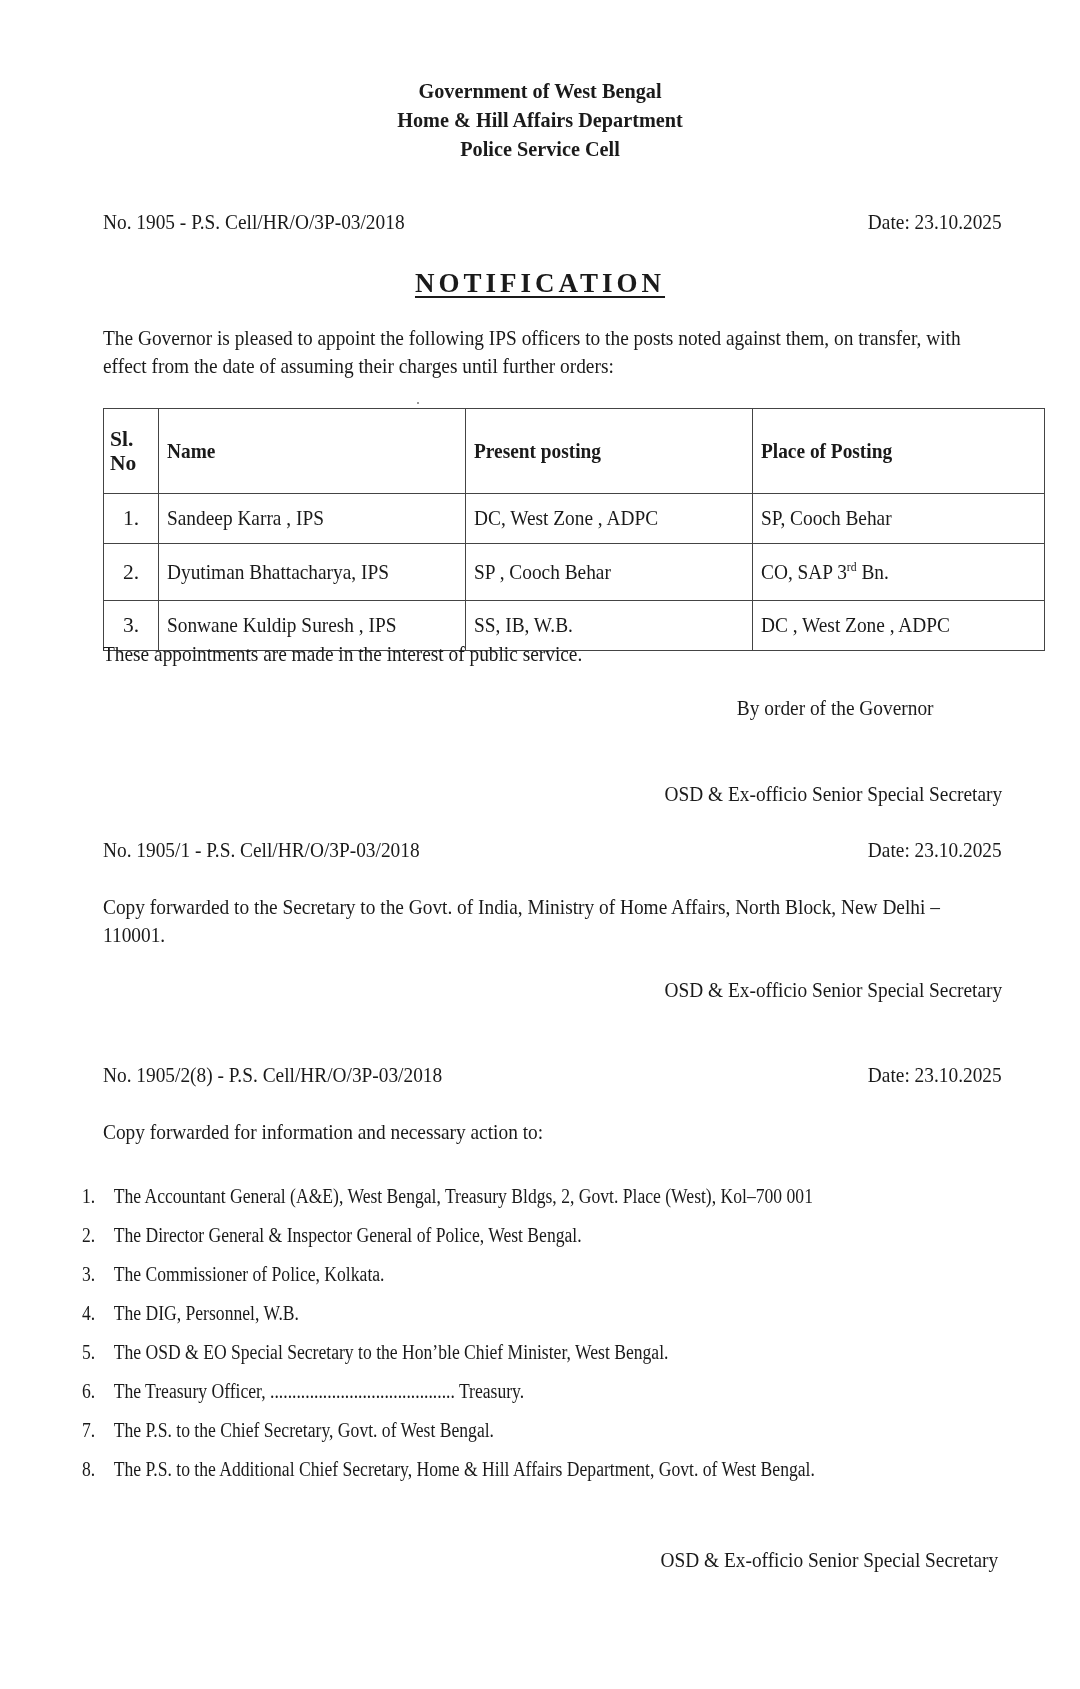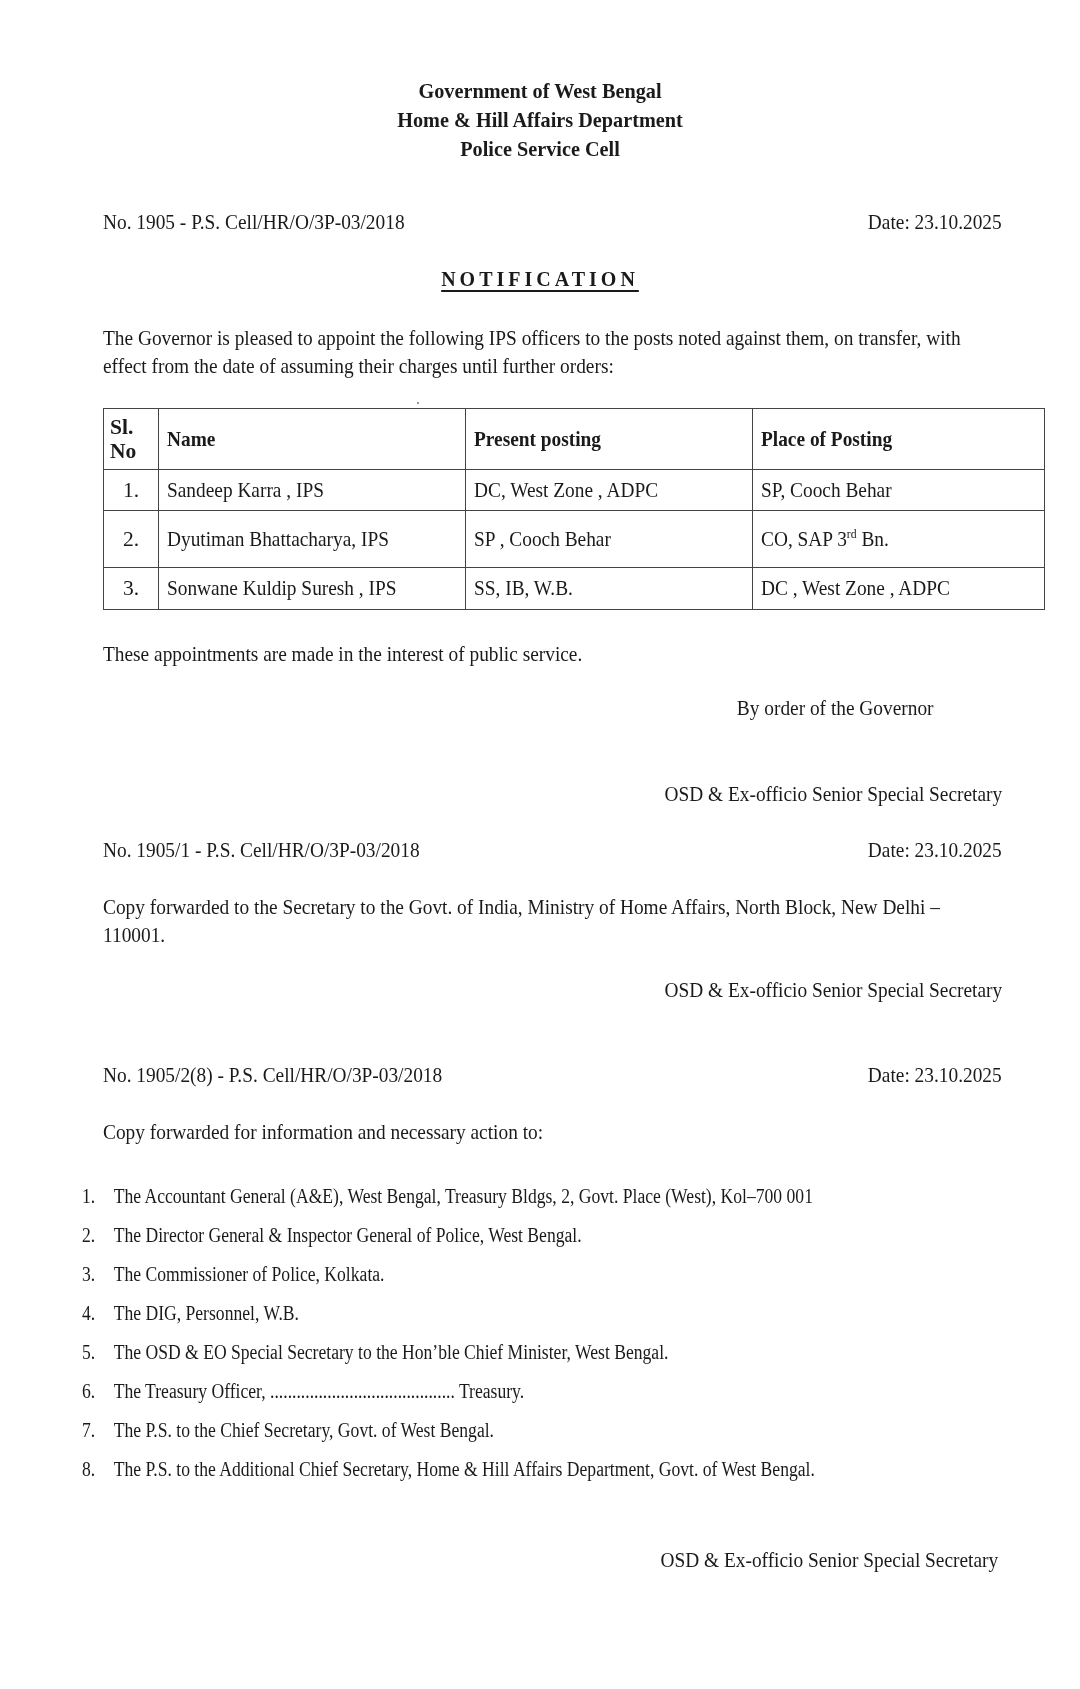--- a/index.html
+++ b/index.html
@@ -16,37 +16,37 @@
     .ref-line {
       position: absolute; left: 103px; width: 900px; font-size: 21.5px;
       transform: scaleX(0.9); transform-origin: 0 0; white-space: nowrap;
     }
     .date-line {
       position: absolute; font-size: 21.5px; white-space: nowrap;
       transform: scaleX(0.9); transform-origin: 100% 0; right: 78px;
     }
     .title {
       position: absolute; left: 0; width: 1080px; top: 268px; text-align: center;
-      font-weight: bold; font-size: 20px; letter-spacing: 4px;
+      font-weight: bold; font-size: 27px; letter-spacing: 4px;
     }
     .title span { text-decoration: underline; text-underline-offset: 4px; text-decoration-thickness: 2px; }
     .para {
       position: absolute; left: 103px; width: 1000px; font-size: 21.5px; line-height: 28px;
       transform: scaleX(0.9); transform-origin: 0 0;
     }
     .right-text {
       position: absolute; font-size: 21.5px; white-space: nowrap;
       transform: scaleX(0.9); transform-origin: 100% 0;
     }
     table.postings {
       position: absolute; left: 103px; top: 408px; width: 942px;
       border-collapse: collapse; font-size: 21.5px;
     }
     table.postings td, table.postings th {
-      border: 1.6px solid #444; padding: 0 8px; text-align: left; vertical-align: middle;
+      border: 1.6px solid #444; padding: 12px 8px; text-align: left; vertical-align: middle;
     }
     table.postings th { font-weight: bold; height: 60px; }
     table.postings th.sl { line-height: 24px; padding: 0 6px; width: 42px; }
     table.postings td.sl { text-align: center; padding: 0; }
     .cell-inner { display: inline-block; transform: scaleX(0.9); transform-origin: 0 50%; white-space: nowrap; }
     .list {
       position: absolute; left: 82px; top: 1177px; width: 1000px; font-size: 20px;
     }
     .list-item {
       height: 39px; line-height: 39px; white-space: nowrap;

